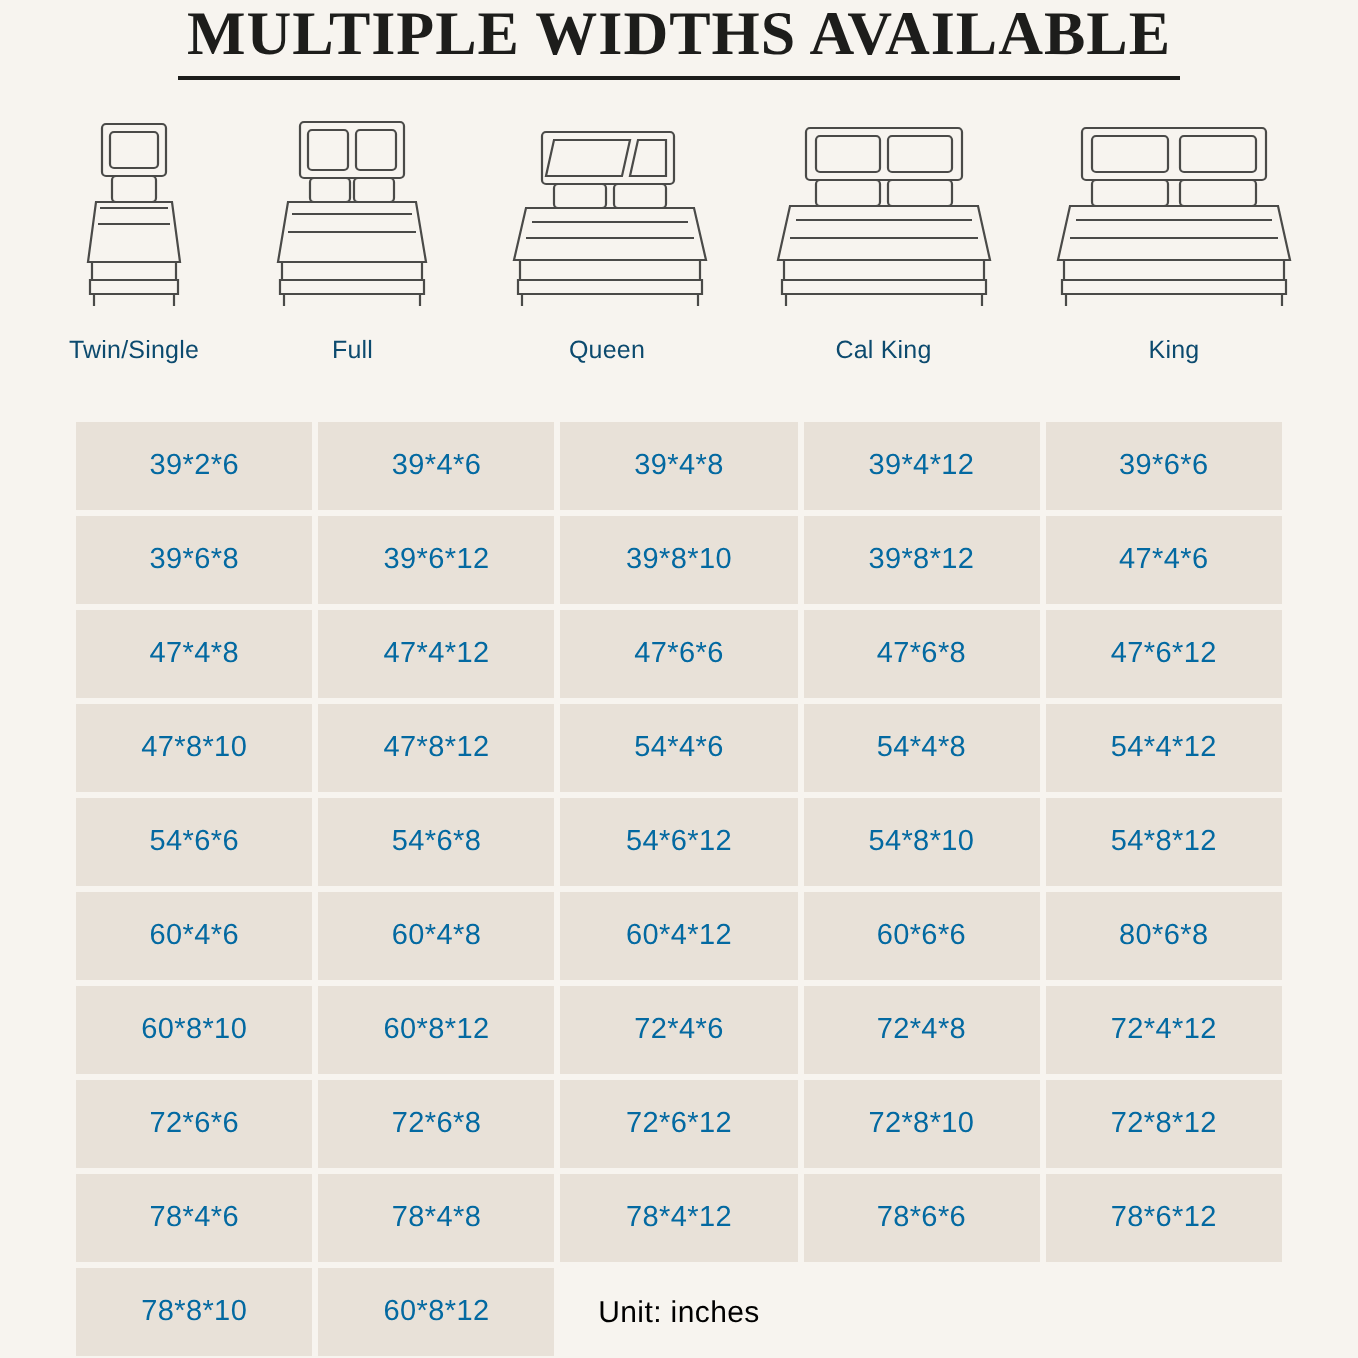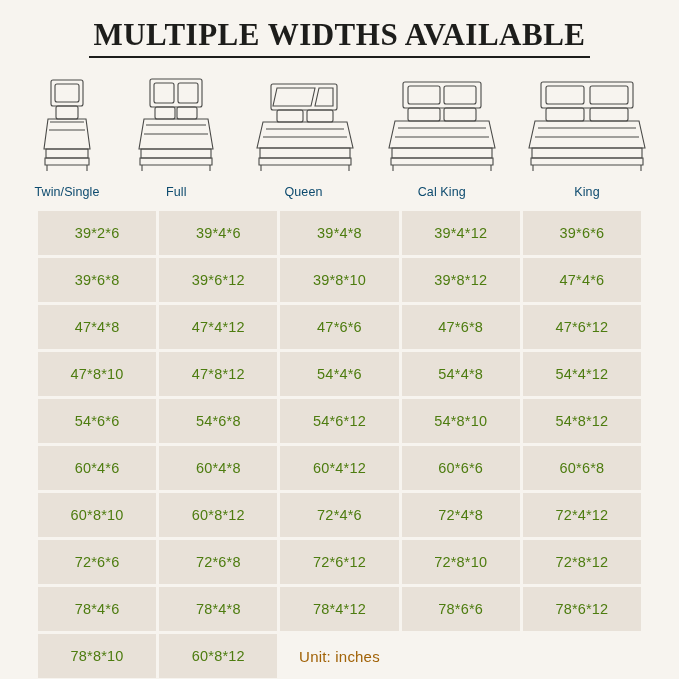--- a/index.html
+++ b/index.html
@@ -17,21 +17,20 @@
   .page {
     position: relative;
     width: 679px;
     height: 679px;
     box-sizing: border-box;
   }
 
   
   .title-wrap {
     text-align: center;
-    padding-top: 18px;
   }
   .title {
     display: inline-block;
     font-family: "Liberation Serif", serif;
     font-weight: bold;
     font-size: 31px;
     letter-spacing: 0.5px;
     color: #1d1d1b;
     border-bottom: 2px solid #1d1d1b;
     padding: 0 4px 4px 4px;
@@ -73,26 +72,26 @@
     grid-template-columns: repeat(5, 1fr);
     grid-auto-rows: 44px;
     gap: 3px;
   }
   .cell {
     background: #e8e1d8;
     display: flex;
     align-items: center;
     justify-content: center;
     font-size: 14.5px;
-    color: #4d7c0f;
+    color: #0369a1;
     letter-spacing: 0.2px;
   }
   .cell.unit {
     background: transparent;
-    color: #a16207;
+    color: #000000;
     font-size: 15px;
   }
 </style>
 </head>
 <body>
 
 <div class="page">
 
   <div class="title-wrap">
     <div class="title">MULTIPLE WIDTHS AVAILABLE</div>
@@ -223,21 +222,21 @@
     <div class="cell">54*6*6</div>
     <div class="cell">54*6*8</div>
     <div class="cell">54*6*12</div>
     <div class="cell">54*8*10</div>
     <div class="cell">54*8*12</div>
 
     <div class="cell">60*4*6</div>
     <div class="cell">60*4*8</div>
     <div class="cell">60*4*12</div>
     <div class="cell">60*6*6</div>
-    <div class="cell">60*6*8</div>
+    <div class="cell">80*6*8</div>
 
     <div class="cell">60*8*10</div>
     <div class="cell">60*8*12</div>
     <div class="cell">72*4*6</div>
     <div class="cell">72*4*8</div>
 
     <div class="cell">72*4*12</div>
     <div class="cell">72*6*6</div>
     <div class="cell">72*6*8</div>
     <div class="cell">72*6*12</div>

